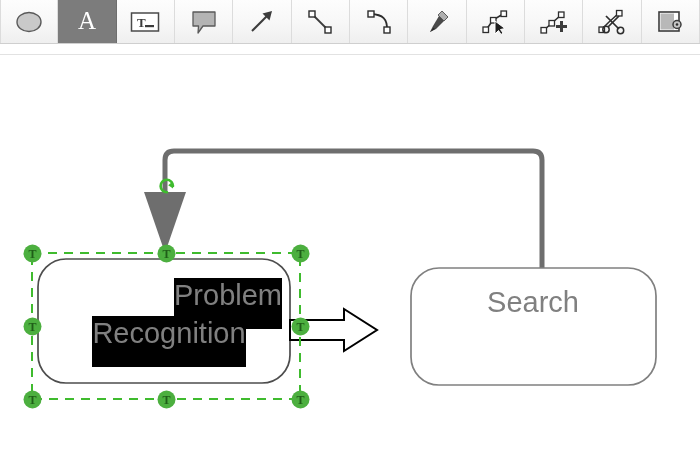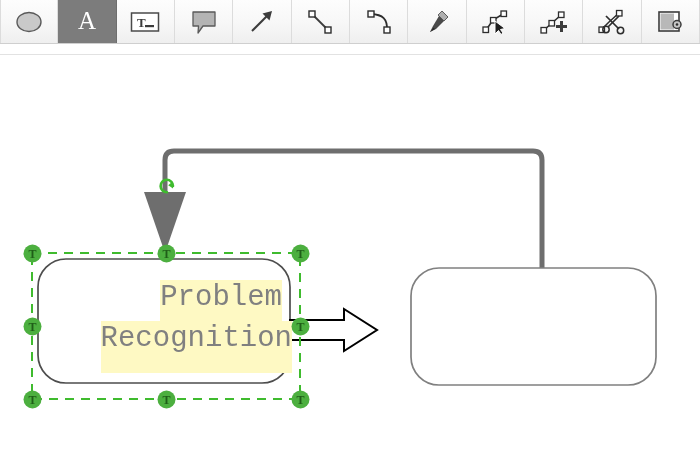--- a/index.html
+++ b/index.html
@@ -73,32 +73,31 @@
   .node-label {
     position: absolute;
     text-align: center;
     color: #808080;
     font-size: 29px;
     line-height: 38px;
     white-space: nowrap;
     font-family: "Liberation Sans", sans-serif;
   }
   .node-label .hl {
-    background: #fef9c3;
+    background: #000000;
     padding: 1px 0 18px 0;
-    font-family: Liberation Mono, monospace;
   }
   #pr-label {
     left: 36px;
     top: 221px;
     width: 256px;
   }
   #pr-label .line { display: block; }
   #pr-label .line1 { text-align: right; padding-right: 10px; }
-  #pr-label .line2 { text-align: right;  padding-left: 4px; margin-left: 6px; }
+  #pr-label .line2 { text-align: center;  padding-left: 4px; margin-left: 6px; }
 
   #is-label {
     left: 410px;
     top: 228px;
     width: 246px;
   }
   #is-label .line { display: block; }
 
   .t-handle {
     position: absolute;
@@ -266,20 +265,21 @@
       <rect x="32" y="198" width="268" height="146" fill="none" stroke="#3fbb2e" stroke-width="2" stroke-dasharray="9 7"></rect>
     </g>
   </svg>
 
   <div class="node-label" id="pr-label">
     <span class="line line1"><span class="hl">Problem</span></span>
     <span class="line line2"><span class="hl">Recognition</span></span>
   </div>
 
   <div class="node-label" id="is-label">
+    <span class="line"><span>Search</span></span>
   </div>
 
   <div class="rot-handle" style="left:167px; top:131px;">
     <svg width="22" height="22" viewBox="0 0 22 22">
       <path d="M17,11 A6.2,6.2 0 1 0 11,17.2" fill="none" stroke="#3fbb2e" stroke-width="2.6" stroke-linecap="round"></path>
       <polygon points="17,6.2 17,13.4 12.2,10.2" fill="#3fbb2e"></polygon>
     </svg>
   </div>
 
   <div class="t-handle" style="left:32px; top:198px;">

